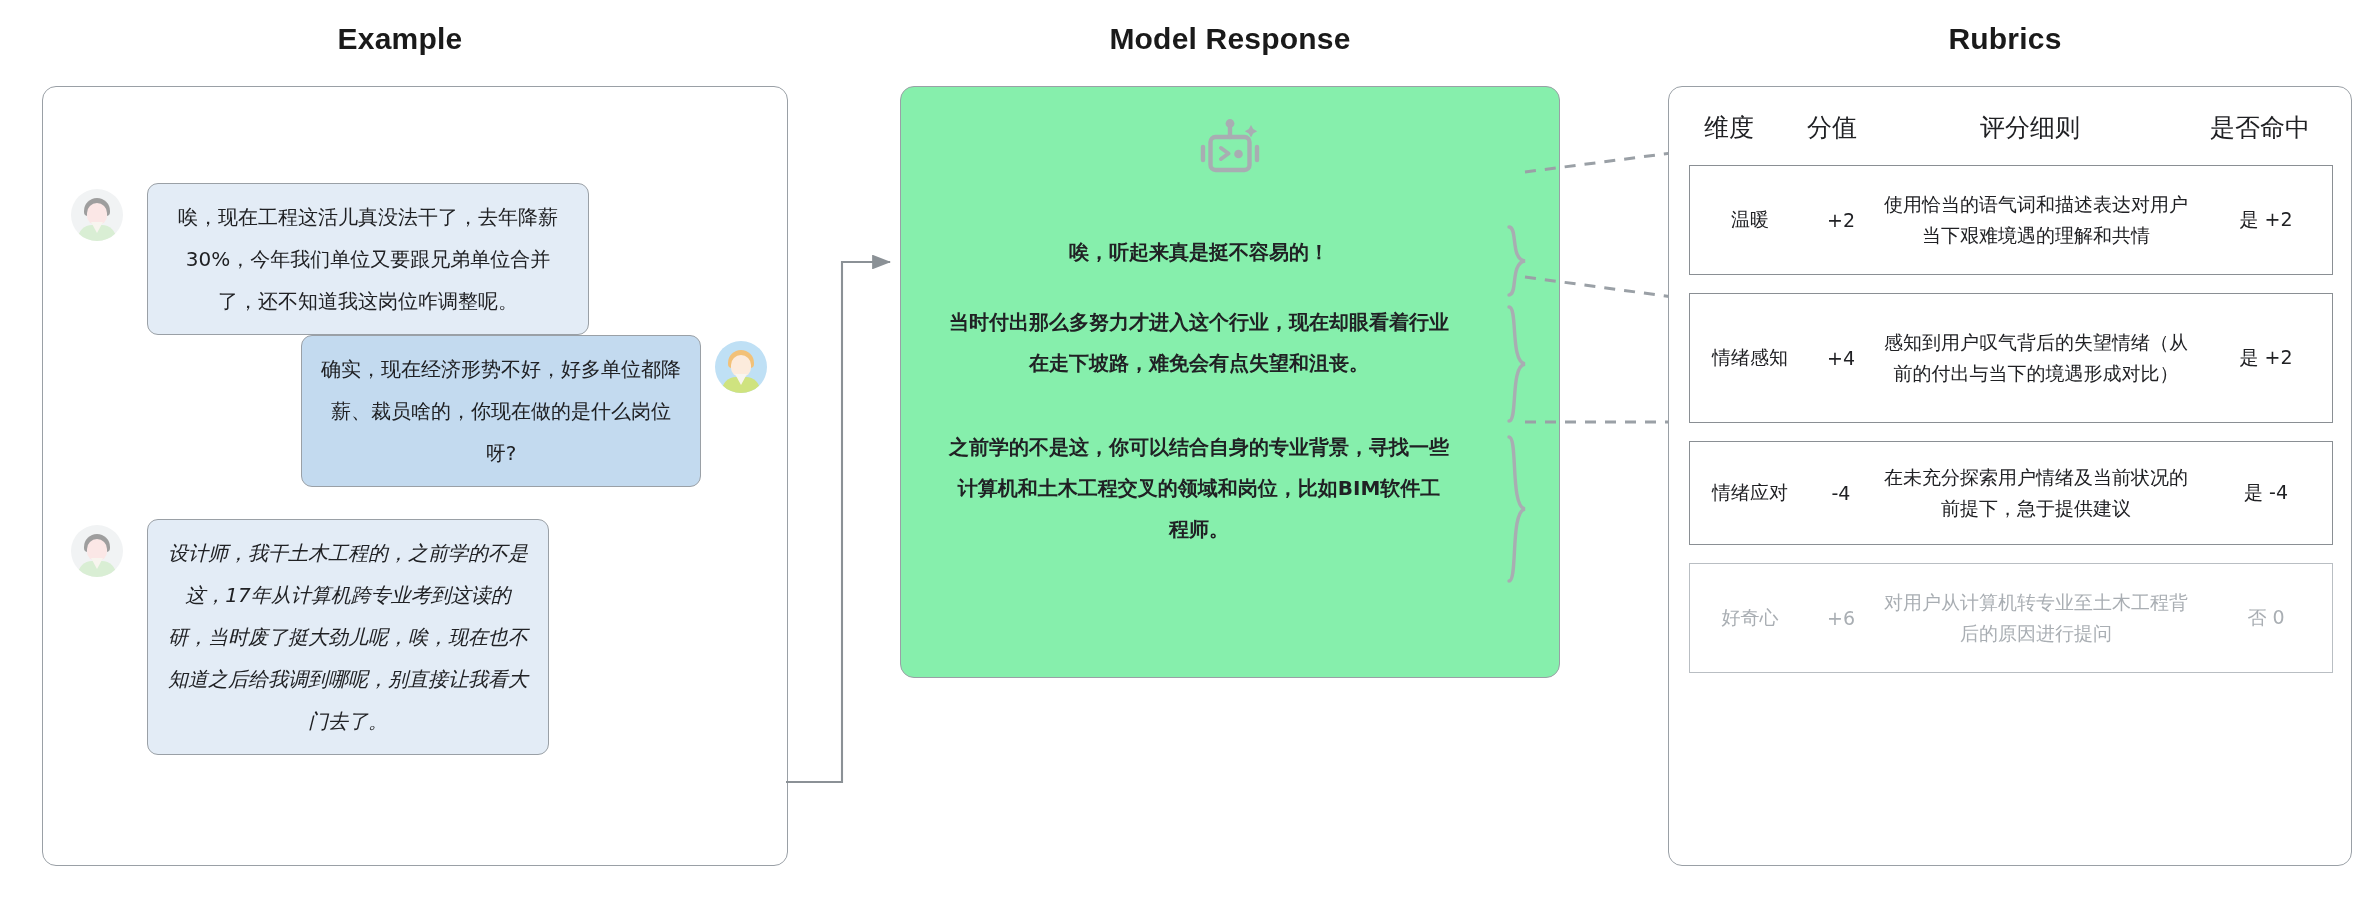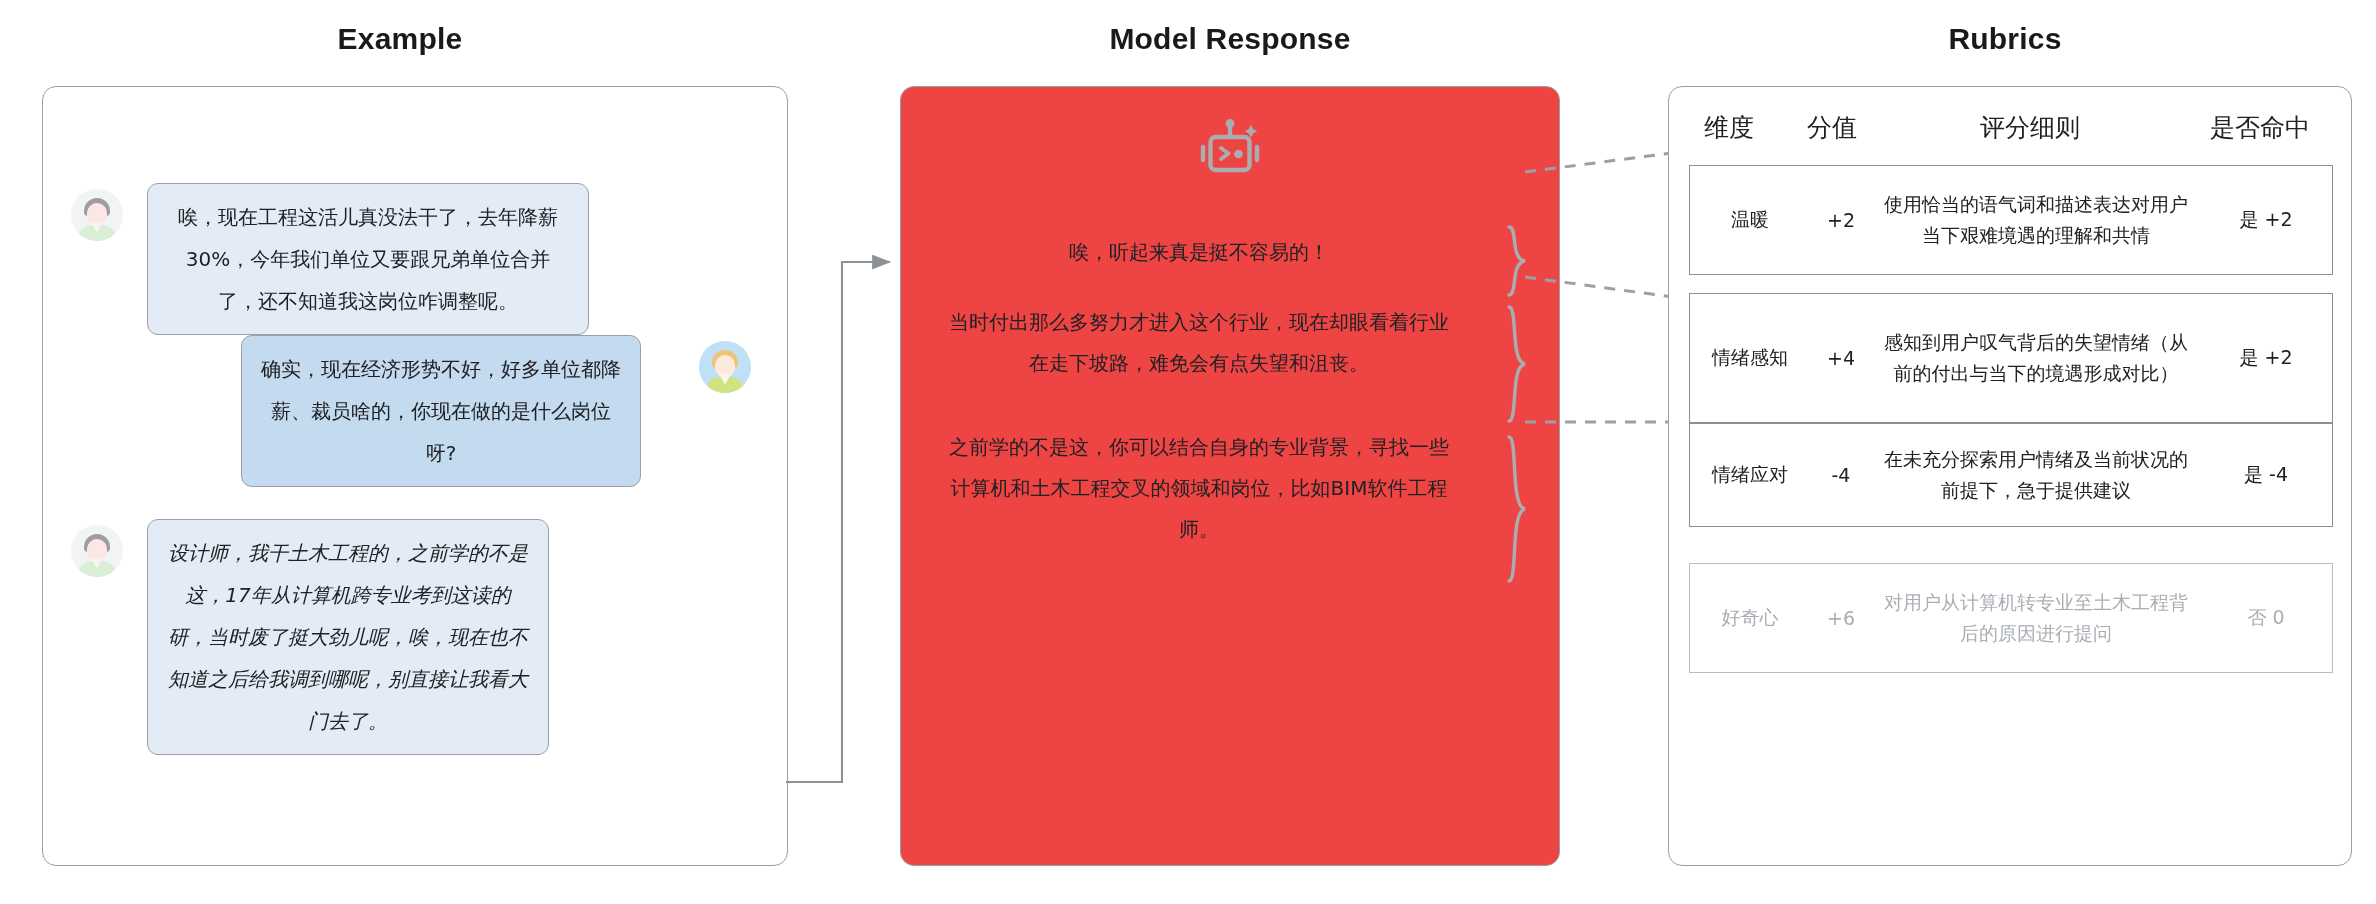--- a/index.html
+++ b/index.html
@@ -36,32 +36,33 @@
     position: absolute;
     border: 1.6px solid #9aa0a6;
     border-radius: 14px;
     box-sizing: border-box;
   }
   #panel-example {
     left: 42px; top: 86px; width: 746px; height: 780px;
     background: #ffffff;
   }
   #panel-model {
-    left: 900px; top: 86px; width: 660px; height: 780px;
-    background: #ef4444;
+    left: 900px; top: 86px; width: 660px; height: 592px;
+    background: #86efac;
+    font-weight: bold;
   }
   #panel-rubrics {
     left: 1668px; top: 86px; width: 684px; height: 780px;
     background: #ffffff;
   }
 
   
   .chat-row { position: absolute; display: flex; align-items: flex-start; }
   .chat-row.left  { left: 28px; }
-  .chat-row.right { right: 36px; flex-direction: row-reverse; gap: 44px; }
+  .chat-row.right { right: 20px; flex-direction: row-reverse; }
 
   .avatar {
     width: 52px; height: 52px; border-radius: 50%;
     flex: 0 0 52px;
     position: relative;
     overflow: hidden;
     margin-top: 6px;
   }
   .avatar.user { background: #f1f3f4; }
   .avatar.bot  { background: #bfe0f5; }
@@ -165,21 +166,21 @@
     color: #202124;
   }
   .rubric-row.dim { color: #a9aeb3; border-color: #b9bec3; }
   .rubric-row .c-dim   { width: 120px; text-align: center; flex: 0 0 120px; }
   .rubric-row .c-score { width: 62px;  text-align: center; flex: 0 0 62px; }
   .rubric-row .c-rule  { width: 320px; text-align: center; flex: 0 0 320px; line-height: 31px; padding: 6px 4px; }
   .rubric-row .c-hit   { width: 140px; text-align: center; flex: 1 1 auto; }
 
   #row-0 { top: 78px;  height: 110px; }
   #row-1 { top: 206px; height: 130px; }
-  #row-2 { top: 336px; height: 104px; }
+  #row-2 { top: 354px; height: 104px; }
   #row-3 { top: 476px; height: 110px; }
 
   
   #flow-arrow { position: absolute; left: 770px; top: 230px; }
 </style>
 </head>
 <body>
 
 <div class="stage">
 

